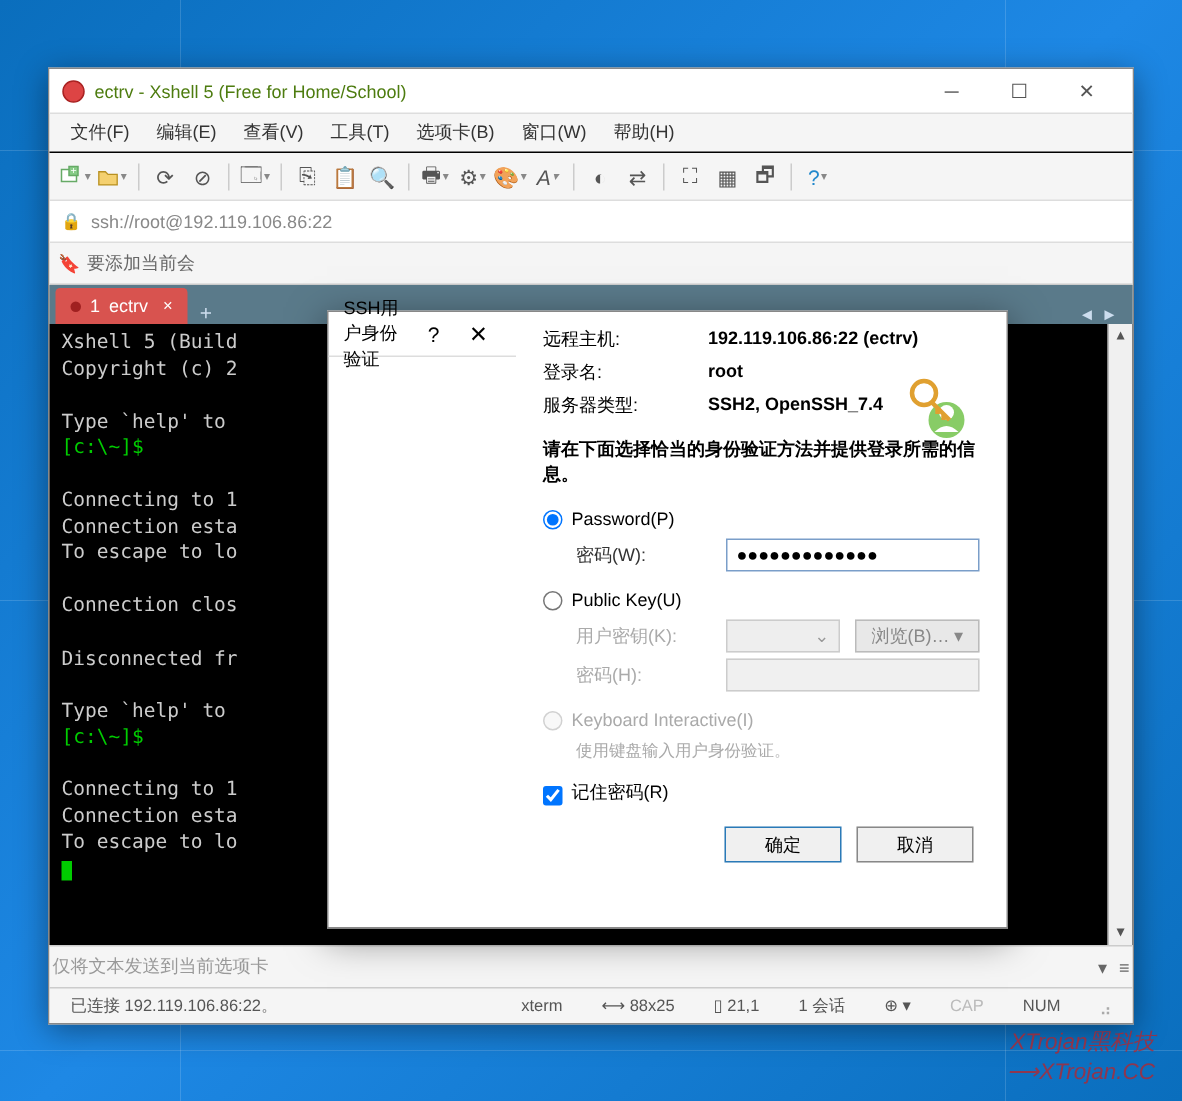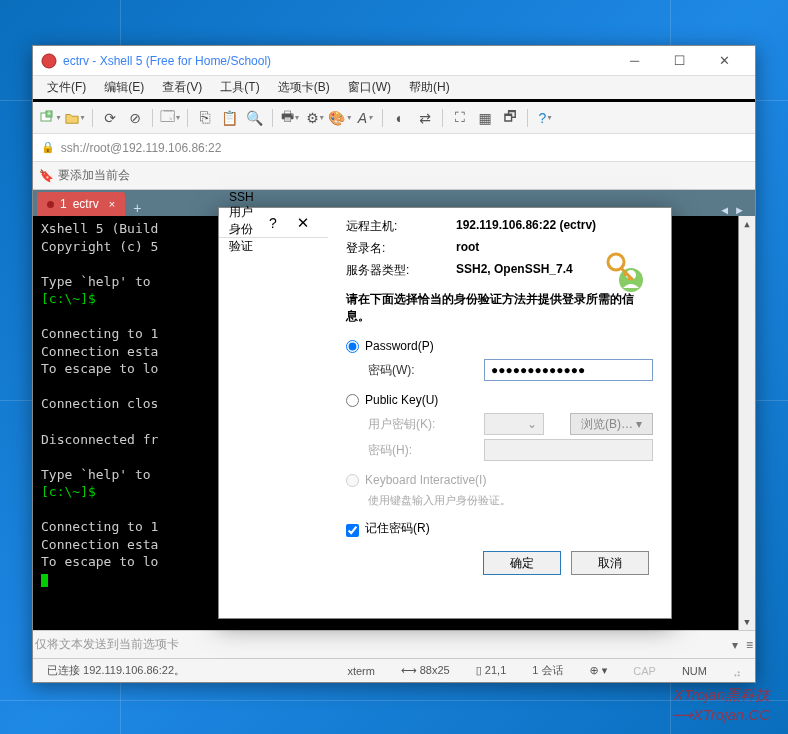--- a/index.html
+++ b/index.html
@@ -7,25 +7,25 @@
     
     
     body::before { content: ""; position: absolute; inset: 0; background:
       linear-gradient(to right, rgba(255,255,255,0.15) 1px, transparent 1px) 120px 0 / 550px 100%,
       linear-gradient(to bottom, rgba(255,255,255,0.15) 1px, transparent 1px) 0 400px / 100% 300px; }
     
     
     .window { position: absolute; left: 32px; top: 45px; width: 724px; height: 638px; background: #f0f0f0; border: 1px solid #888; box-shadow: 0 4px 20px rgba(0,0,0,0.4); display: flex; flex-direction: column; }
     .titlebar { height: 30px; background: #fff; display: flex; align-items: center; padding: 0 8px; border-bottom: 1px solid #ddd; }
     .titlebar-icon { width: 16px; height: 16px; margin-right: 6px; }
-    .titlebar-text { flex: 1; color: #3b82f6; font-size: 12px; }
+    .titlebar-text { flex: 1; color: #4d7c0f; font-size: 12px; }
     .win-controls { display: flex; gap: 0; }
     .win-btn { width: 45px; height: 28px; display: flex; align-items: center; justify-content: center; color: #555; font-size: 13px; cursor: default; }
     
-    .menubar { height: 26px; background: #f5f5f5; display: flex; align-items: center; padding: 0 6px; gap: 2px; font-size: 12px; border-bottom: 3px solid #000000; }
+    .menubar { height: 26px; background: #f5f5f5; display: flex; align-items: center; padding: 0 6px; gap: 2px; font-size: 12px; border-bottom: 1px solid #000000; }
     .menu-item { padding: 3px 8px; color: #333; }
     
     .toolbar { height: 32px; background: #f5f5f5; display: flex; align-items: center; padding: 0 6px; gap: 3px; border-bottom: 1px solid #ddd; }
     .tb-btn { width: 22px; height: 22px; display: flex; align-items: center; justify-content: center; color: #555; font-size: 14px; }
     .tb-sep { width: 1px; height: 18px; background: #ccc; margin: 0 3px; }
     .tb-dd::after { content: "▾"; font-size: 8px; margin-left: 1px; color: #888; }
     
     .addressbar { height: 28px; background: #fff; display: flex; align-items: center; padding: 0 8px; gap: 6px; border-bottom: 1px solid #ddd; font-size: 12px; color: #888; }
     .lock-icon { font-size: 11px; }
     
@@ -62,21 +62,21 @@
     .dlg-close { width: 30px; text-align: center; font-size: 15px; }
     .dlg-body { flex: 1; padding: 10px 18px; }
     .info-row { display: flex; margin-bottom: 5px; }
     .info-label { width: 110px; }
     .info-val { font-weight: bold; }
     .dlg-icon { position: absolute; right: 22px; top: 40px; width: 48px; height: 48px; }
     .dlg-instr { margin: 12px 0 14px; font-weight: bold; }
     .opt-group { margin-bottom: 12px; }
     .opt-radio { display: flex; align-items: center; gap: 6px; margin-bottom: 6px; }
     .opt-radio input { width: 13px; height: 13px; }
-    .field-row { display: flex; align-items: center; margin: 4px 0 4px 22px; gap: 26px; }
+    .field-row { display: flex; align-items: center; margin: 4px 0 4px 22px; gap: 10px; }
     .field-label { width: 90px; color: #333; }
     .field-label.disabled { color: #aaa; }
     .field-input { flex: 1; height: 22px; border: 1px solid #7a9ec9; padding: 0 6px; font-family: inherit; font-size: 12px; background: #fff; }
     .field-input.disabled { background: #f0f0f0; border-color: #ccc; }
     .field-select { flex: 1; height: 22px; border: 1px solid #ccc; background: #eee; color: #999; display: flex; align-items: center; justify-content: flex-end; padding: 0 6px; }
     .browse-btn { height: 22px; padding: 0 10px; background: #e8e8e8; border: 1px solid #bbb; color: #888; display: flex; align-items: center; gap: 3px; }
     .opt-hint { margin-left: 22px; color: #aaa; font-size: 11px; }
     .remember { margin: 8px 0 14px; display: flex; align-items: flex-end; gap: 6px; }
     .dlg-buttons { display: flex; justify-content: flex-end; gap: 10px; padding-right: 4px; }
     .dlg-btn { width: 78px; height: 24px; border: 1px solid #888; background: #f0f0f0; font-size: 12px; display: flex; align-items: center; justify-content: center; }
@@ -168,21 +168,21 @@
     </div>
     <div class="tab-add">+</div>
     <div class="tabs-spacer"></div>
     <div class="tabs-arrows">
       <span>◄</span>
       <span>►</span>
     </div>
   </div>
 
   <div class="terminal"><span>Xshell 5 (Build</span>
-<span>Copyright (c) 5</span>
+<span>Copyright (c) 2</span>
 
 <span>Type `help' to </span>
 <span class="term-green">[c:\~]$ </span>
 
 <span>Connecting to 1</span>
 <span>Connection esta</span>
 <span>To escape to lo</span>
 
 <span>Connection clos</span>
 

